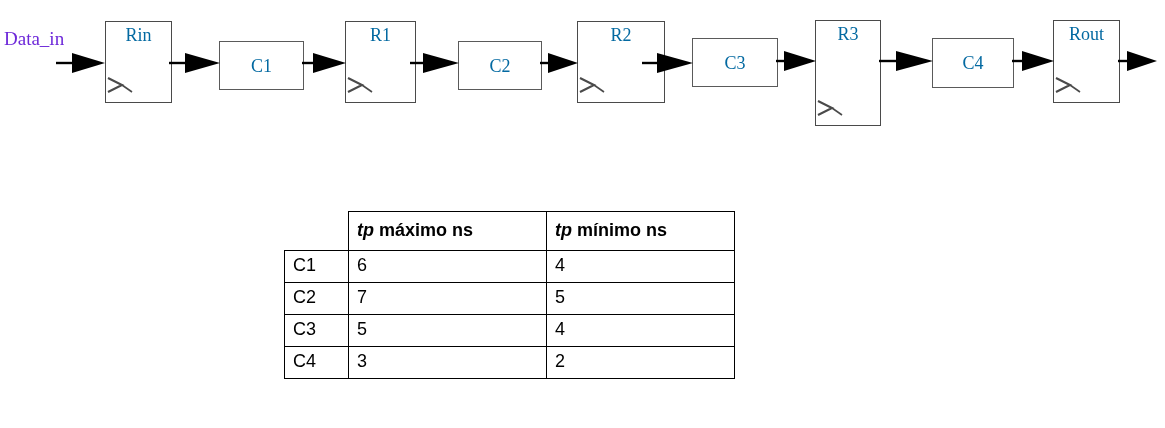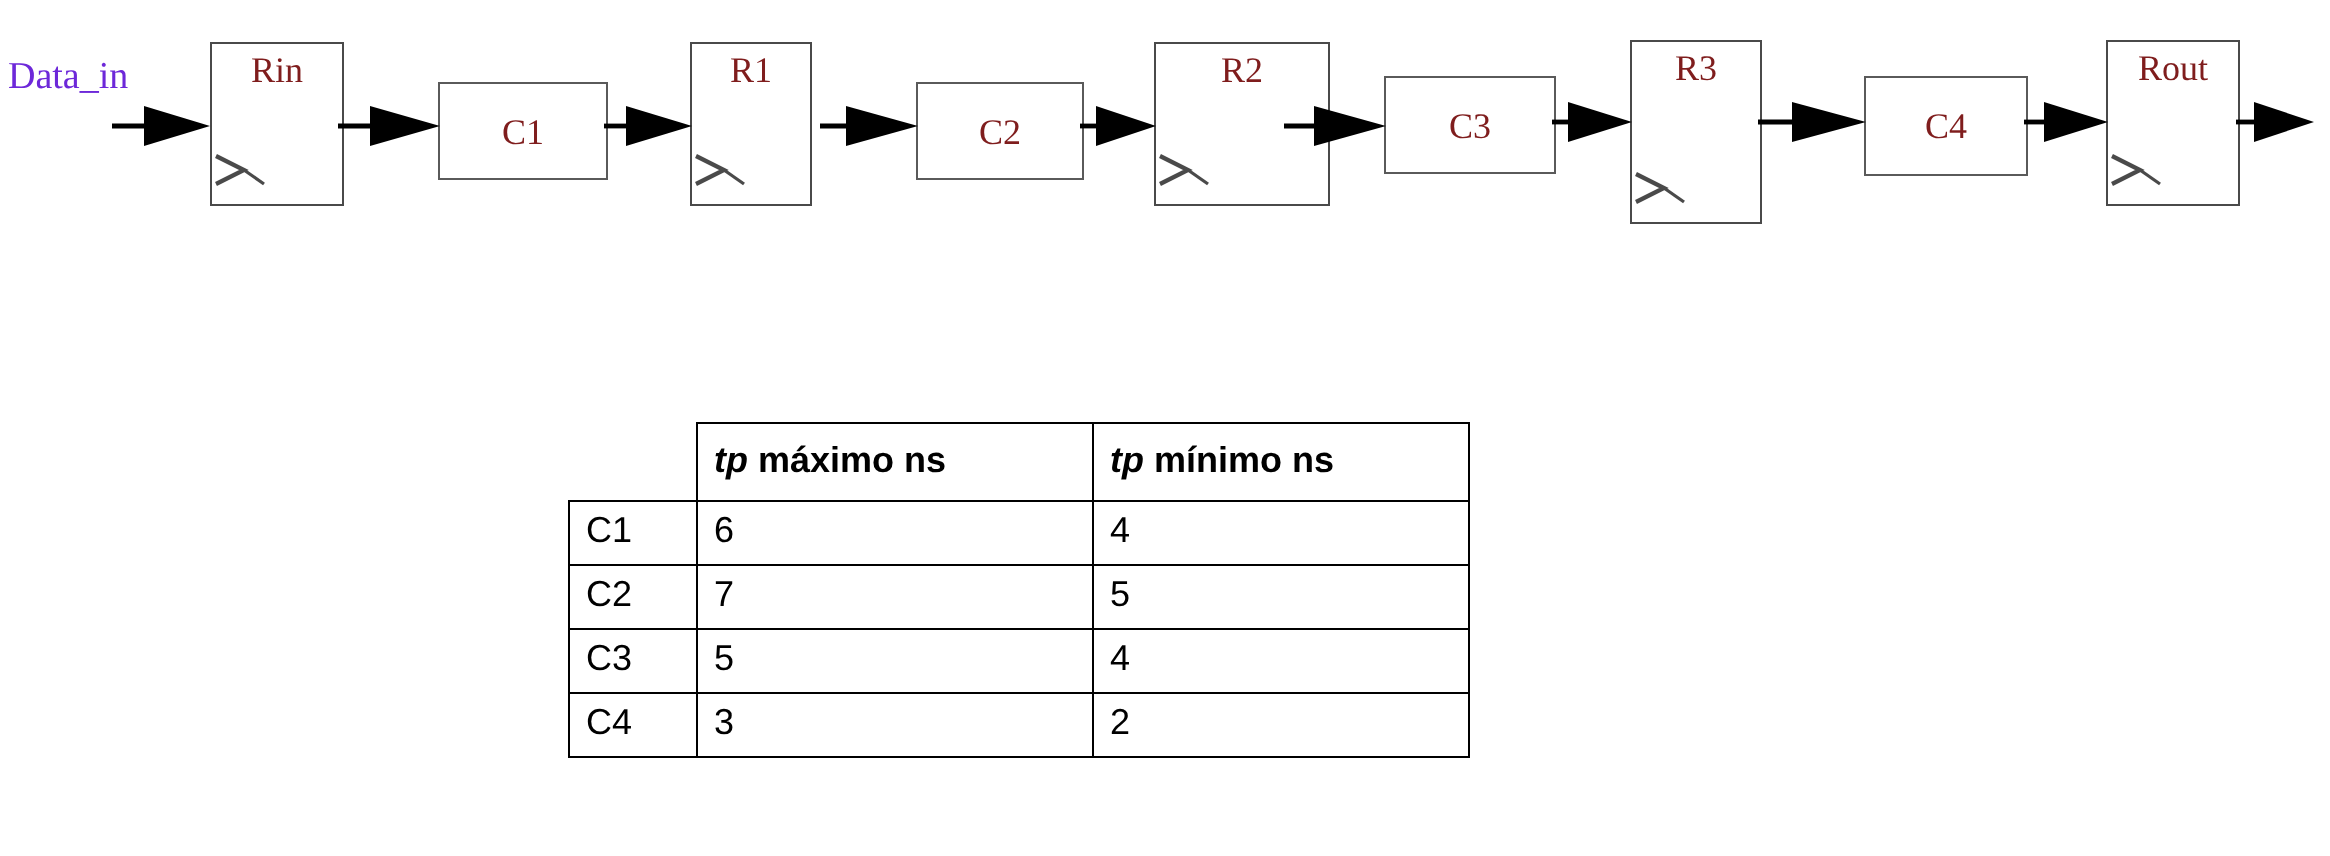--- a/index.html
+++ b/index.html
@@ -47,21 +47,21 @@
     border-color: #5a5a5a;
   }
   .block-name {
     position: absolute;
     left: 0;
     right: 0;
     text-align: center;
     font-family: "Liberation Serif", serif;
     font-size: 18px;
     line-height: 1;
-    color: #7f1d1d;
+    color: #0369a1;
     white-space: nowrap;
   }
   .register .block-name {
     top: 4px;
   }
   .combi .block-name {
     top: 50%;
     transform: translateY(-50%);
   }
   .clk-tri {
@@ -141,21 +141,21 @@
     <svg class="clk-tri" viewBox="0 0 26 18">
       <path d="M1 2 L15 9 L1 16" fill="none" stroke="#4a4a4a" stroke-width="2.1"></path>
       <path d="M15 9 L25 16" fill="none" stroke="#4a4a4a" stroke-width="1.6"></path>
     </svg>
   </div>
 
   <div class="block combi" style="left:219px; top:41px; width:85px; height:49px;">
     <div class="block-name">C1</div>
   </div>
 
-  <div class="block register" style="left:345px; top:21px; width:61px; height:82px;">
+  <div class="block register" style="left:345px; top:21px; width:71px; height:82px;">
     <div class="block-name">R1</div>
     <svg class="clk-tri" viewBox="0 0 26 18">
       <path d="M1 2 L15 9 L1 16" fill="none" stroke="#4a4a4a" stroke-width="2.1"></path>
       <path d="M15 9 L25 16" fill="none" stroke="#4a4a4a" stroke-width="1.6"></path>
     </svg>
   </div>
 
   <div class="block combi" style="left:458px; top:41px; width:84px; height:49px;">
     <div class="block-name">C2</div>
   </div>
@@ -165,21 +165,21 @@
     <svg class="clk-tri" viewBox="0 0 26 18">
       <path d="M1 2 L15 9 L1 16" fill="none" stroke="#4a4a4a" stroke-width="2.1"></path>
       <path d="M15 9 L25 16" fill="none" stroke="#4a4a4a" stroke-width="1.6"></path>
     </svg>
   </div>
 
   <div class="block combi" style="left:692px; top:38px; width:86px; height:49px;">
     <div class="block-name">C3</div>
   </div>
 
-  <div class="block register" style="left:815px; top:20px; width:66px; height:92px;">
+  <div class="block register" style="left:815px; top:20px; width:66px; height:106px;">
     <div class="block-name">R3</div>
     <svg class="clk-tri" viewBox="0 0 26 18">
       <path d="M1 2 L15 9 L1 16" fill="none" stroke="#4a4a4a" stroke-width="2.1"></path>
       <path d="M15 9 L25 16" fill="none" stroke="#4a4a4a" stroke-width="1.6"></path>
     </svg>
   </div>
 
   <div class="block combi" style="left:932px; top:38px; width:82px; height:50px;">
     <div class="block-name">C4</div>
   </div>

